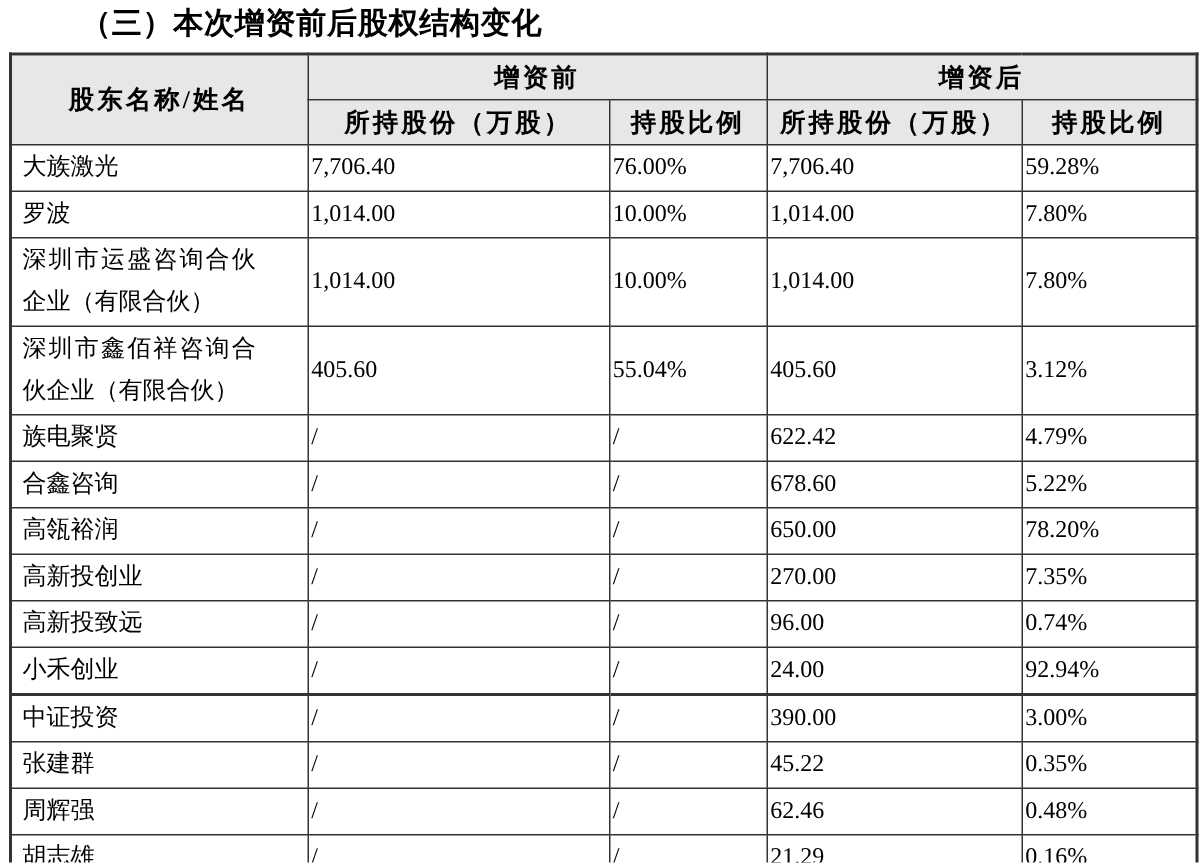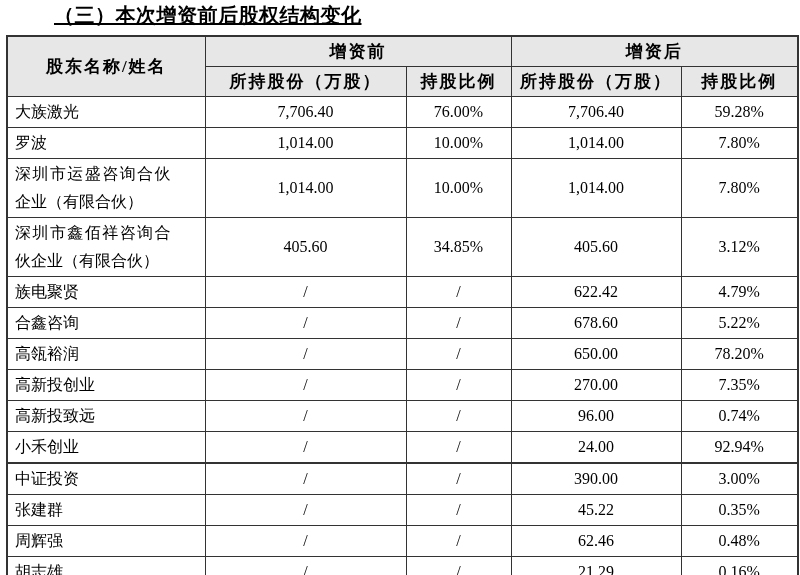--- a/index.html
+++ b/index.html
@@ -17,21 +17,20 @@
   }
   .doc-title {
     position: absolute;
     left: 54px;
     top: 2px;
     font-size: 20px;
     font-weight: bold;
     font-family: "Liberation Sans", "DejaVu Sans", sans-serif;
     letter-spacing: 0.5px;
     white-space: nowrap;
-    text-decoration: underline;
   }
   table.share-table {
     position: absolute;
     left: 6px;
     top: 35px;
     width: 791px;
     border-collapse: collapse;
     table-layout: fixed;
     border: 2px solid var(--border-color, #333333);
   }
@@ -55,21 +54,21 @@
     padding: 1px 2px;
   }
   .share-table td.name {
     text-align: justify;
     text-justify: inter-character;
     padding: 1px 34px 1px 7px;
     word-break: normal;
     margin-top: 14px;
   }
   .share-table td.num {
-    text-align: center;
+    text-align: left;
   }
   .share-table tr.thick-top td {
     border-top: 2px solid var(--border-color, #333333);
   }
 </style>
 </head>
 <body>
 
 <div class="doc-title">（三）本次增资前后股权结构变化</div>
 
@@ -112,21 +111,21 @@
       <tr>
         <td class="name">深圳市运盛咨询合伙企业（有限合伙）</td>
         <td class="num">1,014.00</td>
         <td class="num">10.00%</td>
         <td class="num">1,014.00</td>
         <td class="num">7.80%</td>
       </tr>
       <tr>
         <td class="name">深圳市鑫佰祥咨询合伙企业（有限合伙）</td>
         <td class="num">405.60</td>
-        <td class="num">34.85%</td>
+        <td class="num">55.04%</td>
         <td class="num">405.60</td>
         <td class="num">3.12%</td>
       </tr>
       <tr>
         <td class="name">族电聚贤</td>
         <td class="num">/</td>
         <td class="num">/</td>
         <td class="num">622.42</td>
         <td class="num">4.79%</td>
       </tr>

